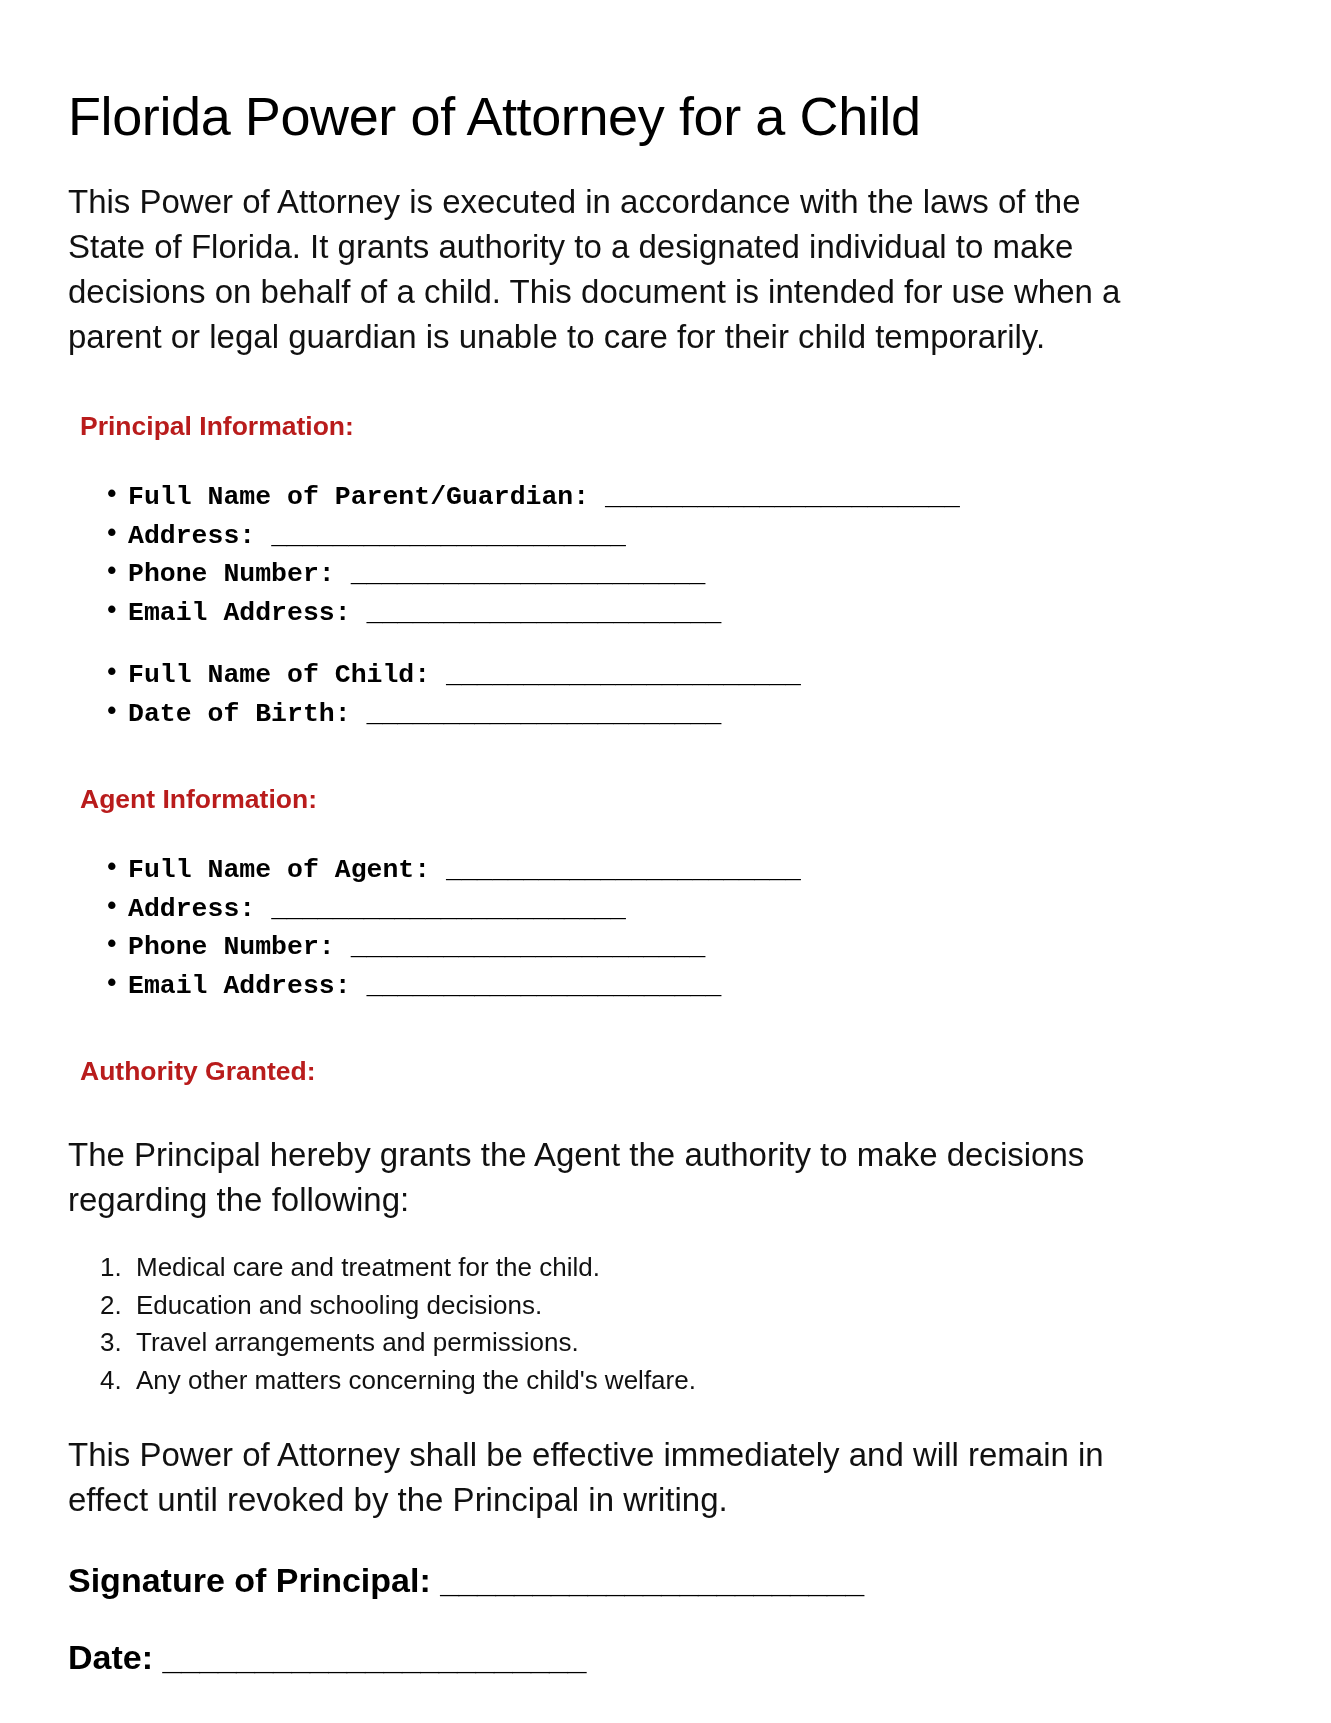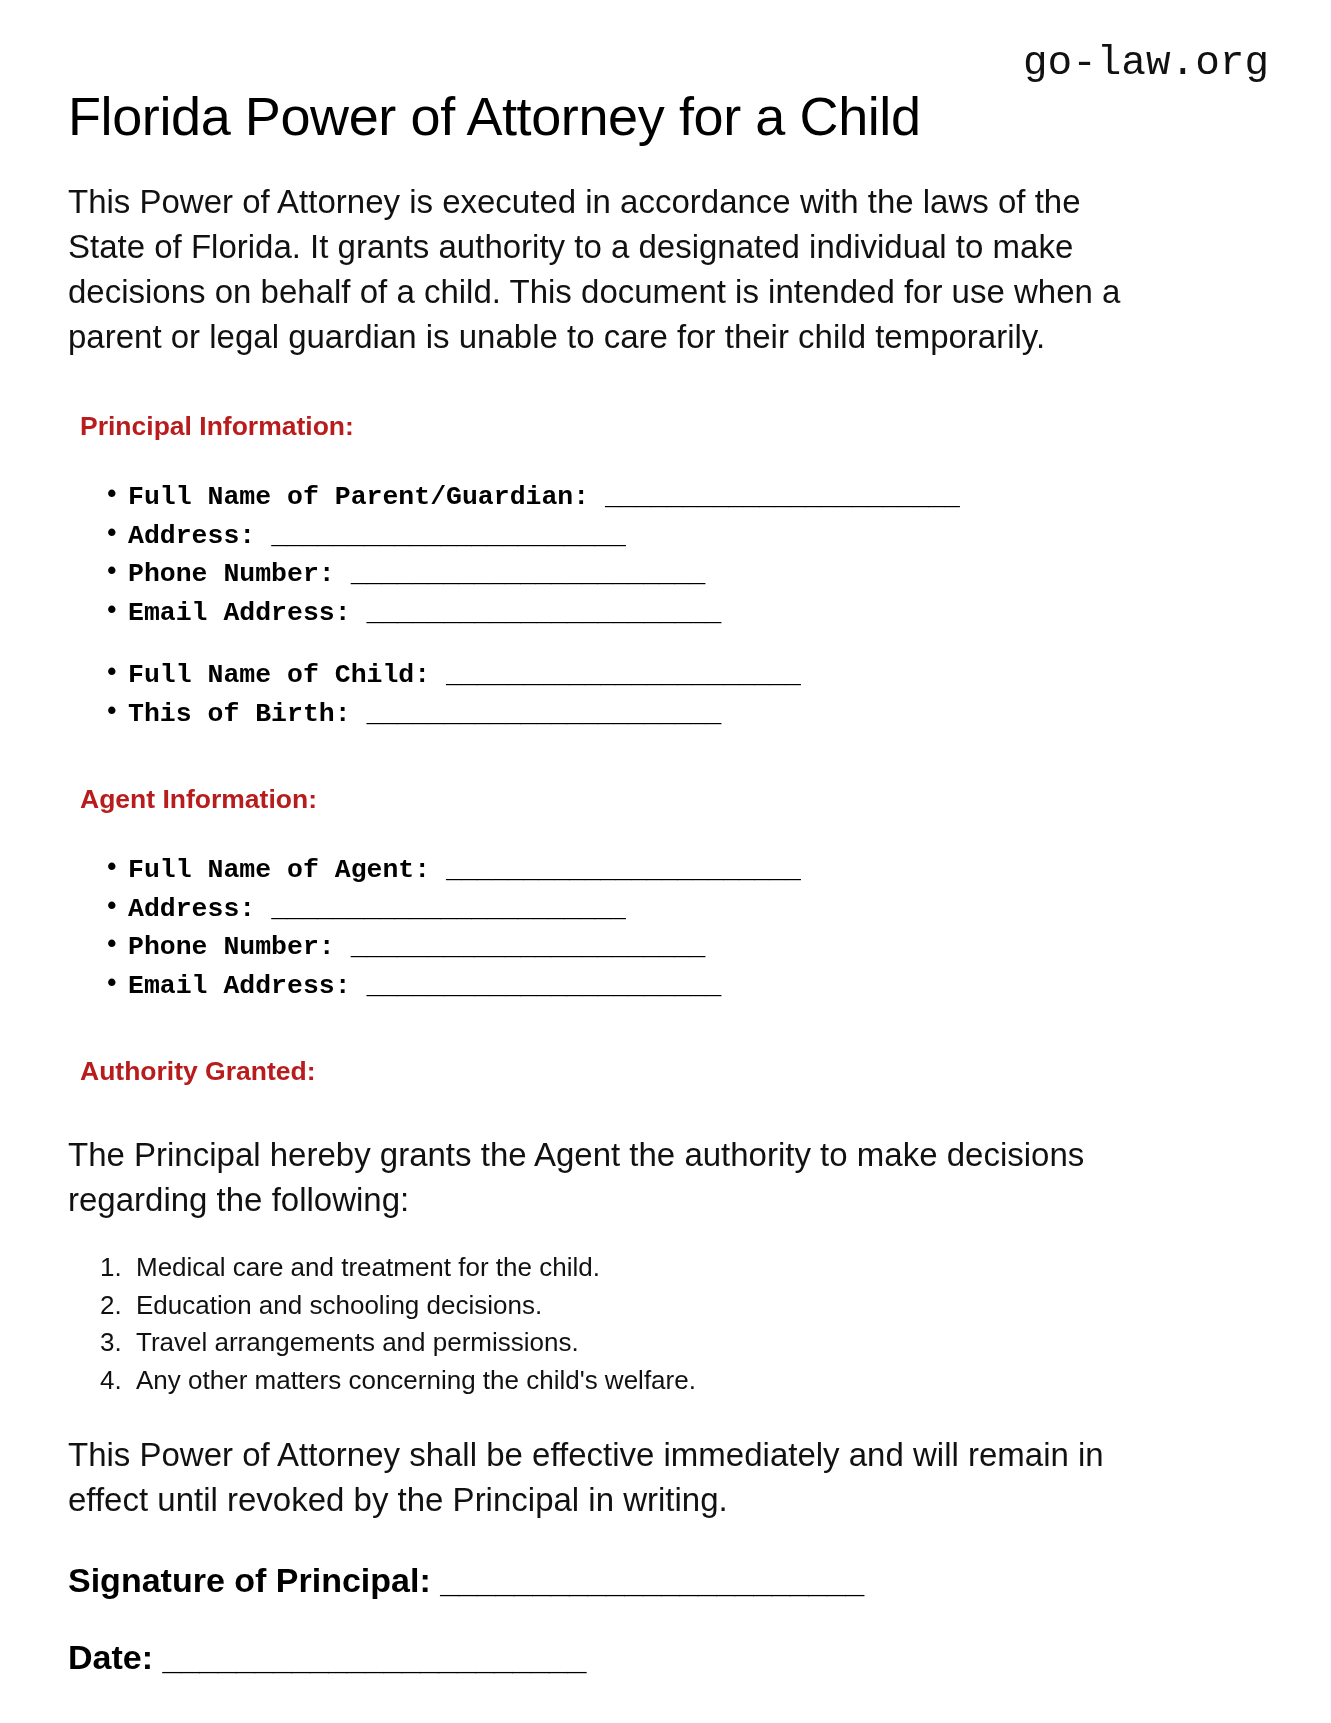--- a/index.html
+++ b/index.html
@@ -117,39 +117,38 @@
     margin: 0;
     padding-top: 38px;
     white-space: nowrap;
   }
 </style>
 </head>
 <body>
 
 <div class="page">
 
-  <div class="watermark">go-law.org</div>
 
   <div class="content">
 
     <h1 class="doc-title">Florida Power of Attorney for a Child</h1>
 
     <p class="para">This Power of Attorney is executed in accordance with the laws of the State of Florida. It grants authority to a designated individual to make decisions on behalf of a child. This document is intended for use when a parent or legal guardian is unable to care for their child temporarily.</p>
 
     <h2 class="section-heading">Principal Information:</h2>
     <ul class="field-list">
       <li><span>Full Name of Parent/Guardian:</span> <span class="fill">_______________________</span></li>
       <li><span>Address:</span> <span class="fill">_______________________</span></li>
       <li><span>Phone Number:</span> <span class="fill">_______________________</span></li>
       <li><span>Email Address:</span> <span class="fill">_______________________</span></li>
     </ul>
 
     <ul class="field-list">
       <li><span>Full Name of Child:</span> <span class="fill">_______________________</span></li>
-      <li><span>This of Birth:</span> <span class="fill">_______________________</span></li>
+      <li><span>Date of Birth:</span> <span class="fill">_______________________</span></li>
     </ul>
 
     <h2 class="section-heading">Agent Information:</h2>
     <ul class="field-list">
       <li><span>Full Name of Agent:</span> <span class="fill">_______________________</span></li>
       <li><span>Address:</span> <span class="fill">_______________________</span></li>
       <li><span>Phone Number:</span> <span class="fill">_______________________</span></li>
       <li><span>Email Address:</span> <span class="fill">_______________________</span></li>
     </ul>
 

